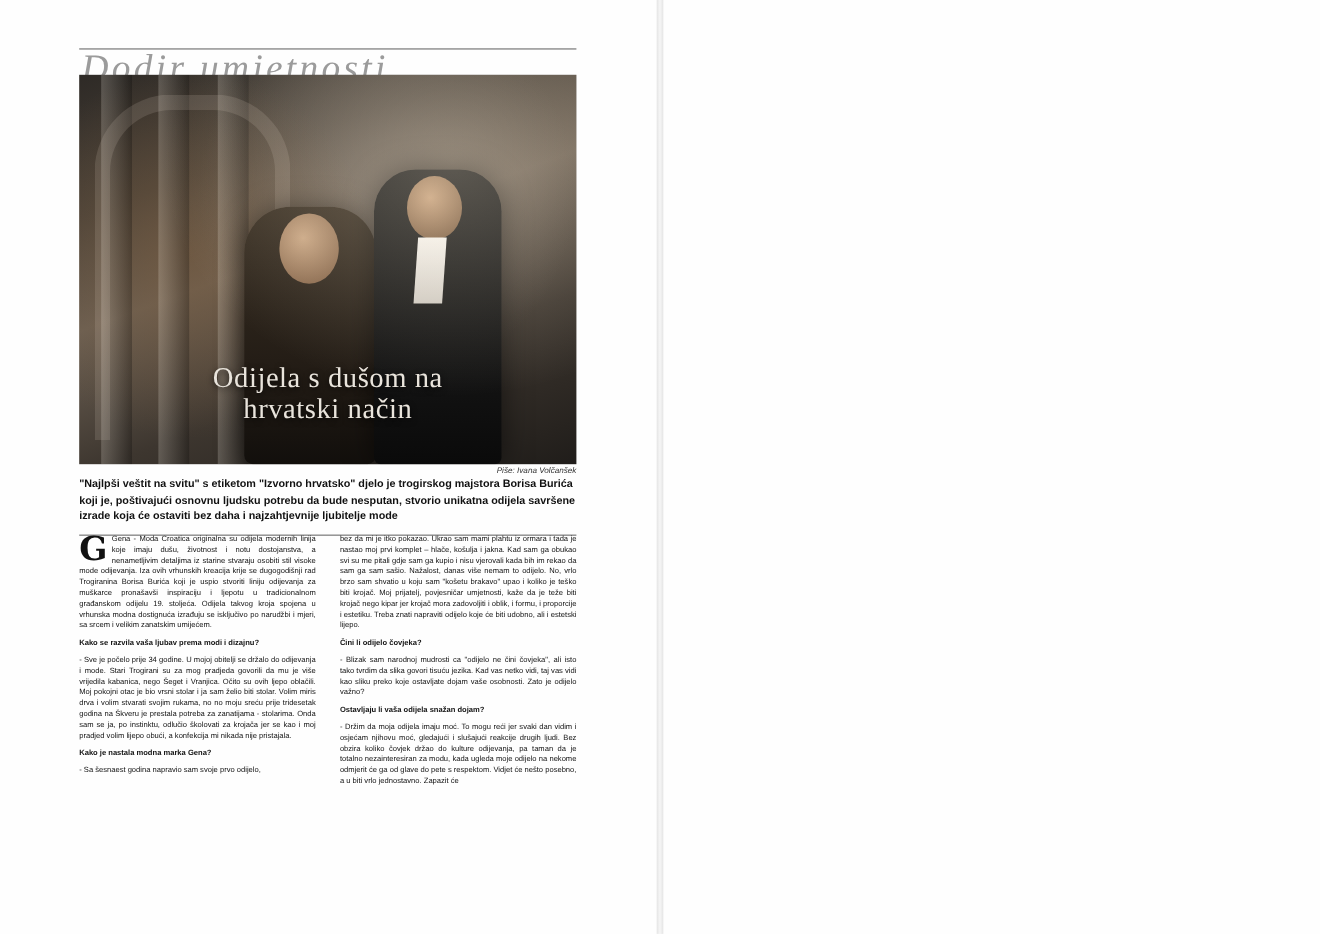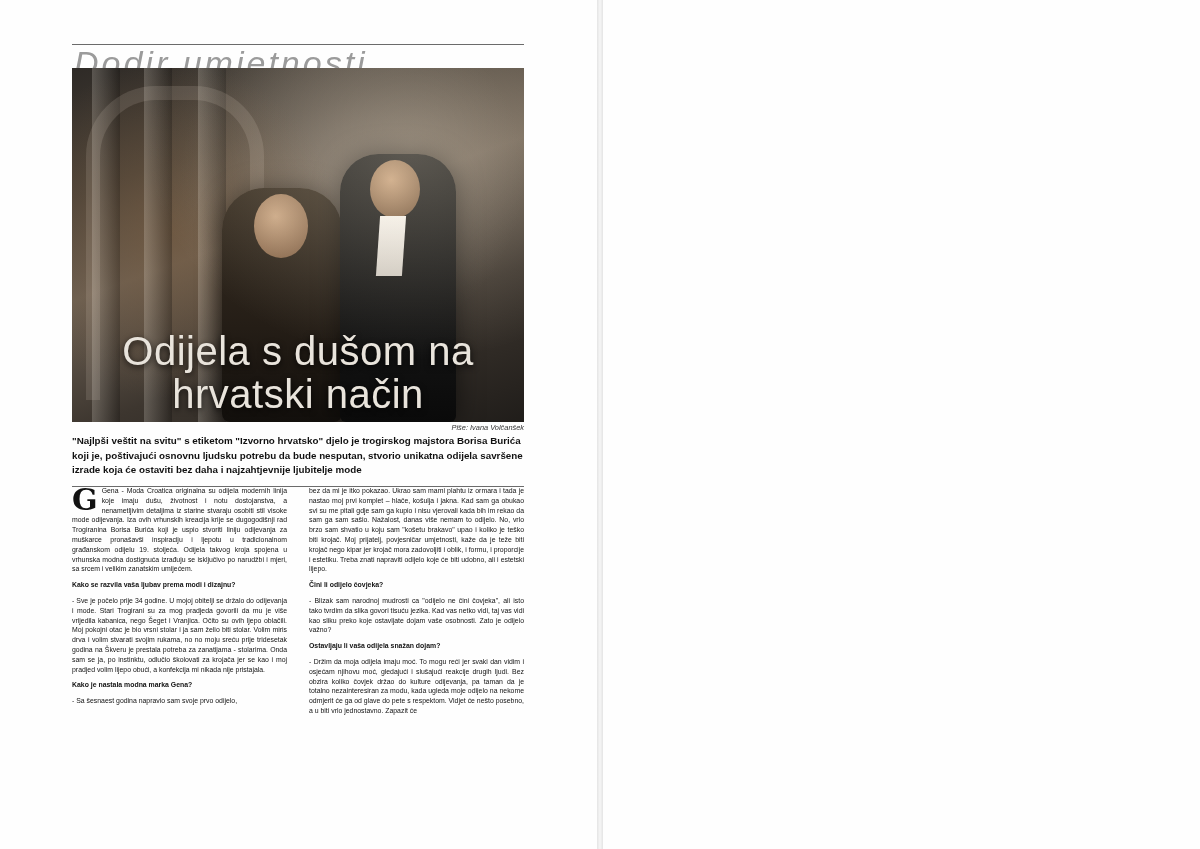--- a/index.html
+++ b/index.html
@@ -28,21 +28,21 @@
   .page-left{width:600px;height:849px;position:relative;padding:0;}
   .page-right{width:600px;height:849px;position:relative;padding:0;}
 
   
   .masthead{
     position:absolute;left:72px;top:44px;width:452px;
     border-top:1px solid #6b6b6b;
   }
   .script-title{
     position:absolute;left:74px;top:44px;
-    font-family:Liberation Sans, sans-serif;
+    font-family:Liberation Serif, serif;
     font-style:italic;
     font-size:34px;
     letter-spacing:3px;
     color:#8a8a8a;
     opacity:.85;
     white-space:nowrap;
     text-shadow:0 1px 0 rgba(255,255,255,.6);
   }
   .hero-photo{
     position:absolute;left:72px;top:68px;width:452px;height:354px;
@@ -88,23 +88,23 @@
     background:linear-gradient(180deg,#f4f1ec,#cfcac2);
     transform:skewX(-4deg);
   }
   .hero-photo .glow{
     position:absolute;left:0;top:0;right:0;bottom:0;
     background:radial-gradient(ellipse at 75% 22%, rgba(255,240,215,.28), rgba(0,0,0,0) 55%);
   }
   .hero-title{
     position:absolute;left:72px;top:330px;width:452px;
     text-align:center;
-    font-family:Liberation Sans, sans-serif;
+    font-family:Liberation Serif, serif;
     color:#e9e4dc;
-    font-size:40px;
+    font-size:26px;
     line-height:1.08;
     font-weight:400;
     letter-spacing:.5px;
     text-shadow:0 2px 6px rgba(0,0,0,.75);
   }
   .deck{
     position:absolute;left:72px;top:434px;width:452px;
     font-size:9.8px;line-height:1.5;
     font-weight:bold;
     color:#111;

